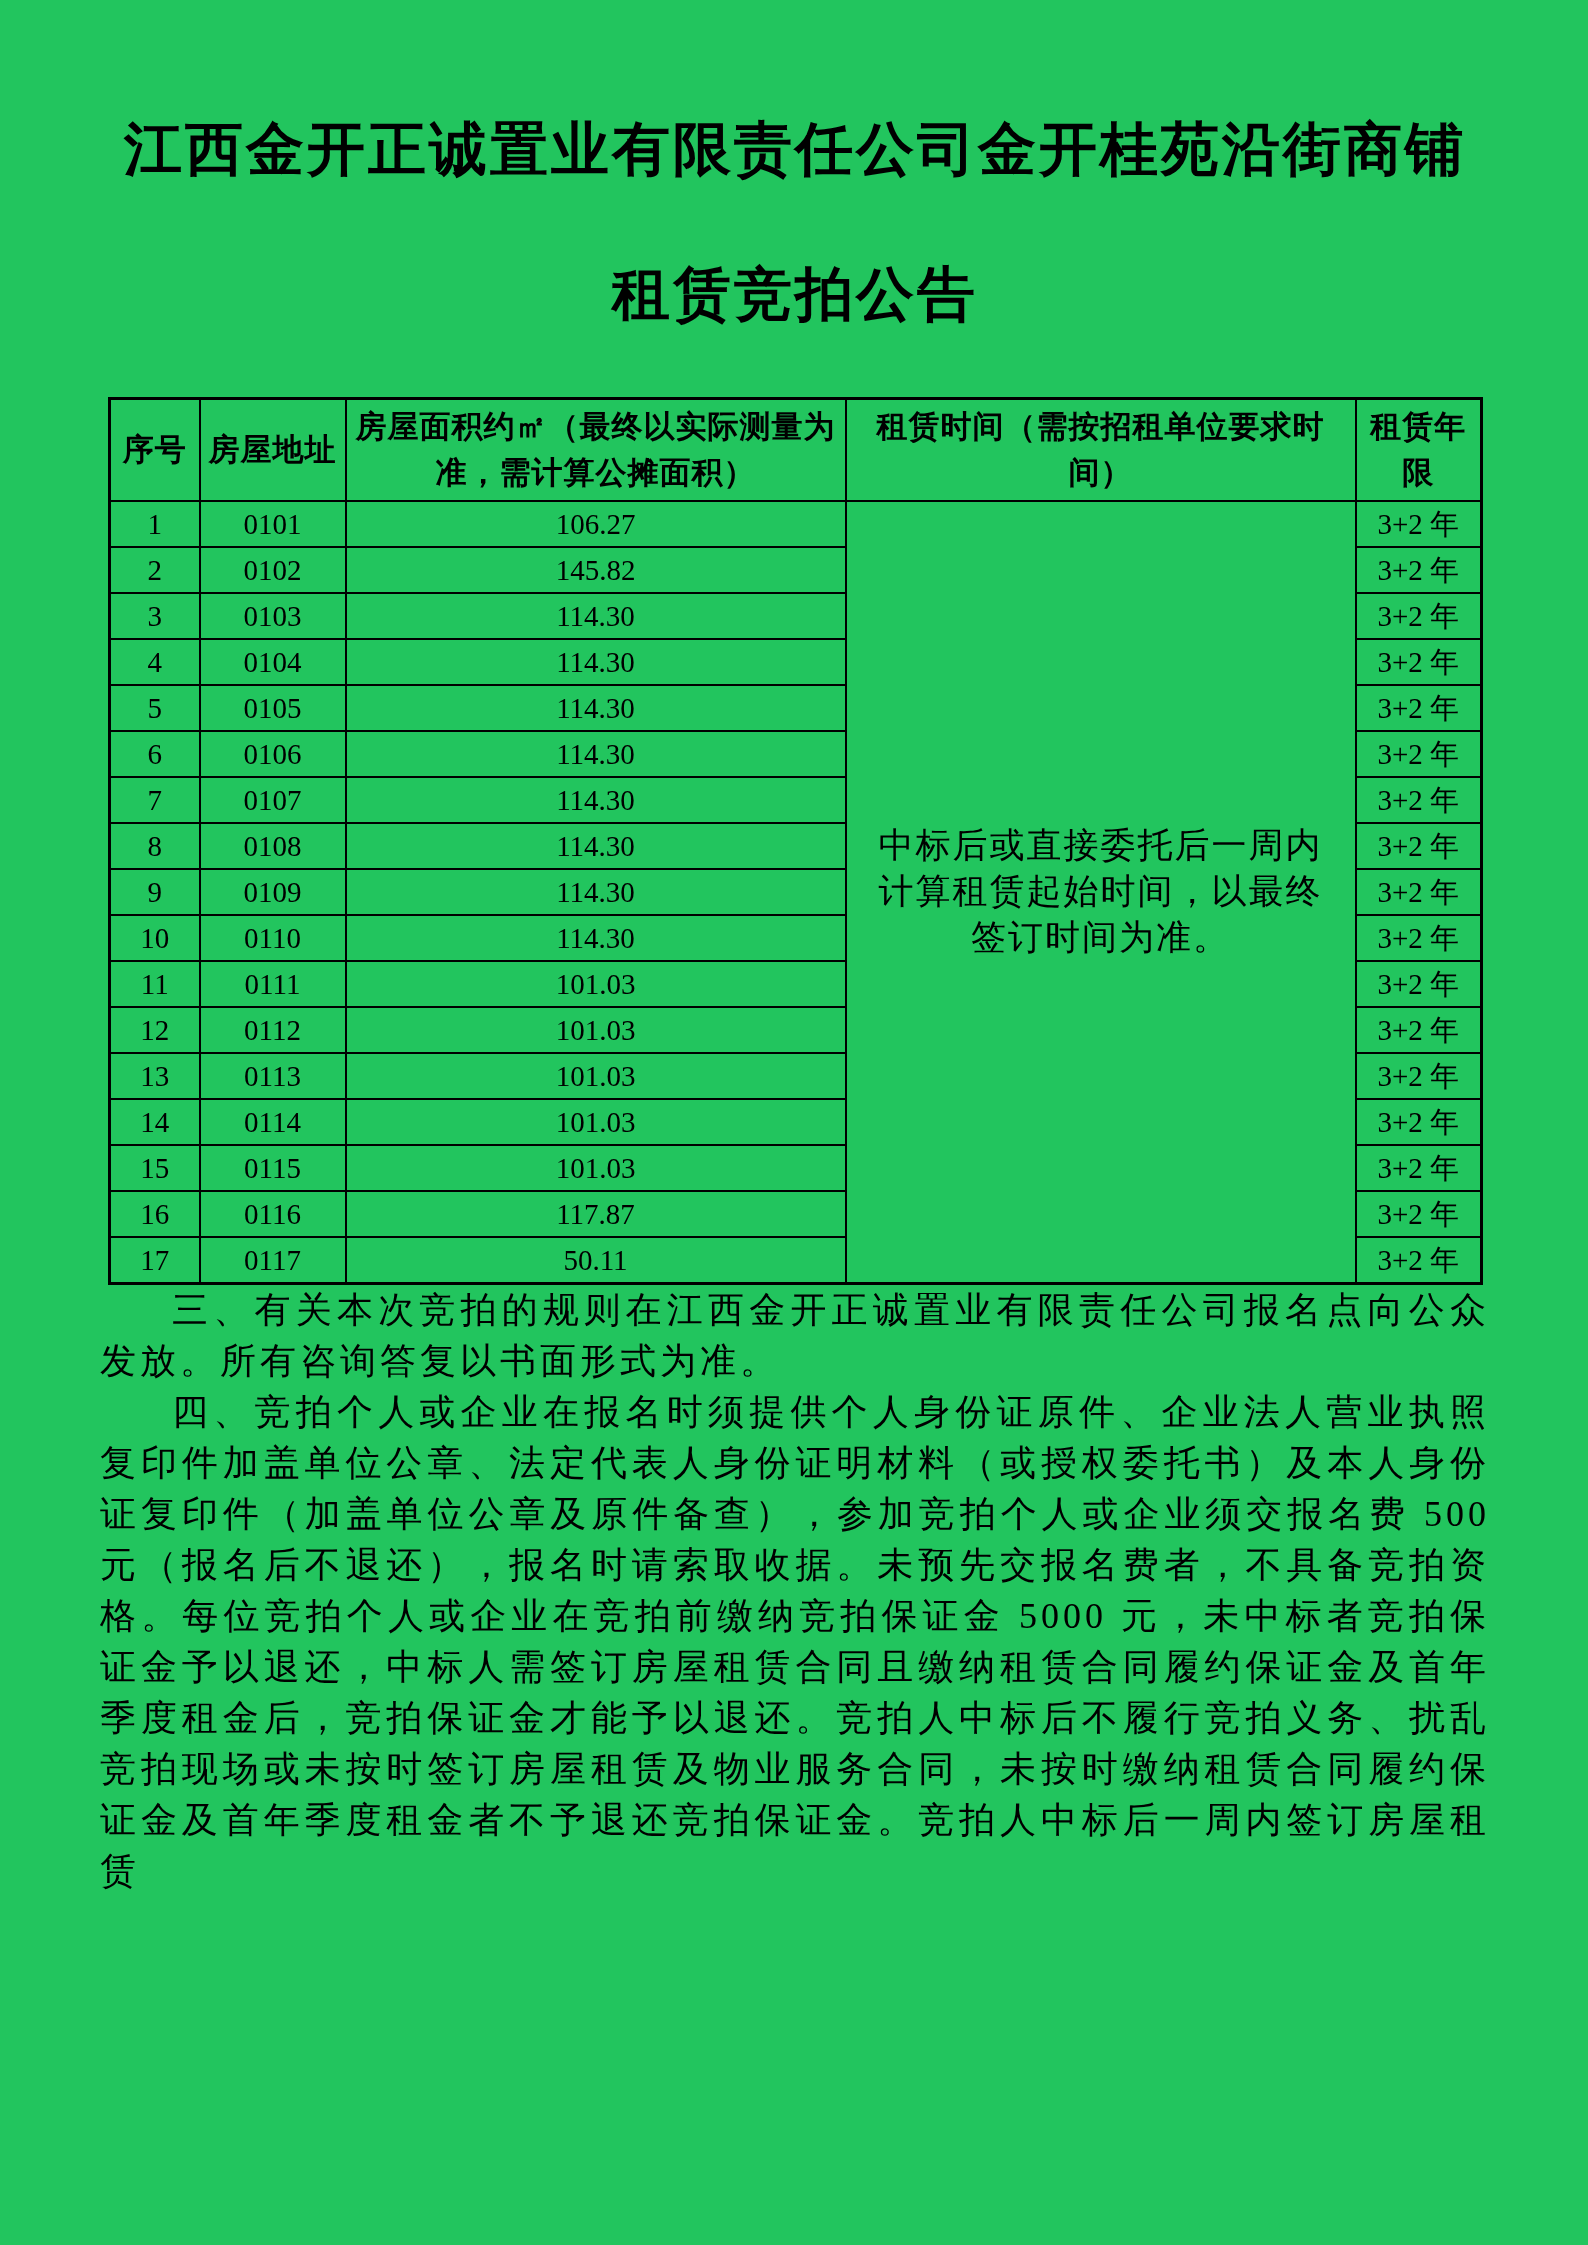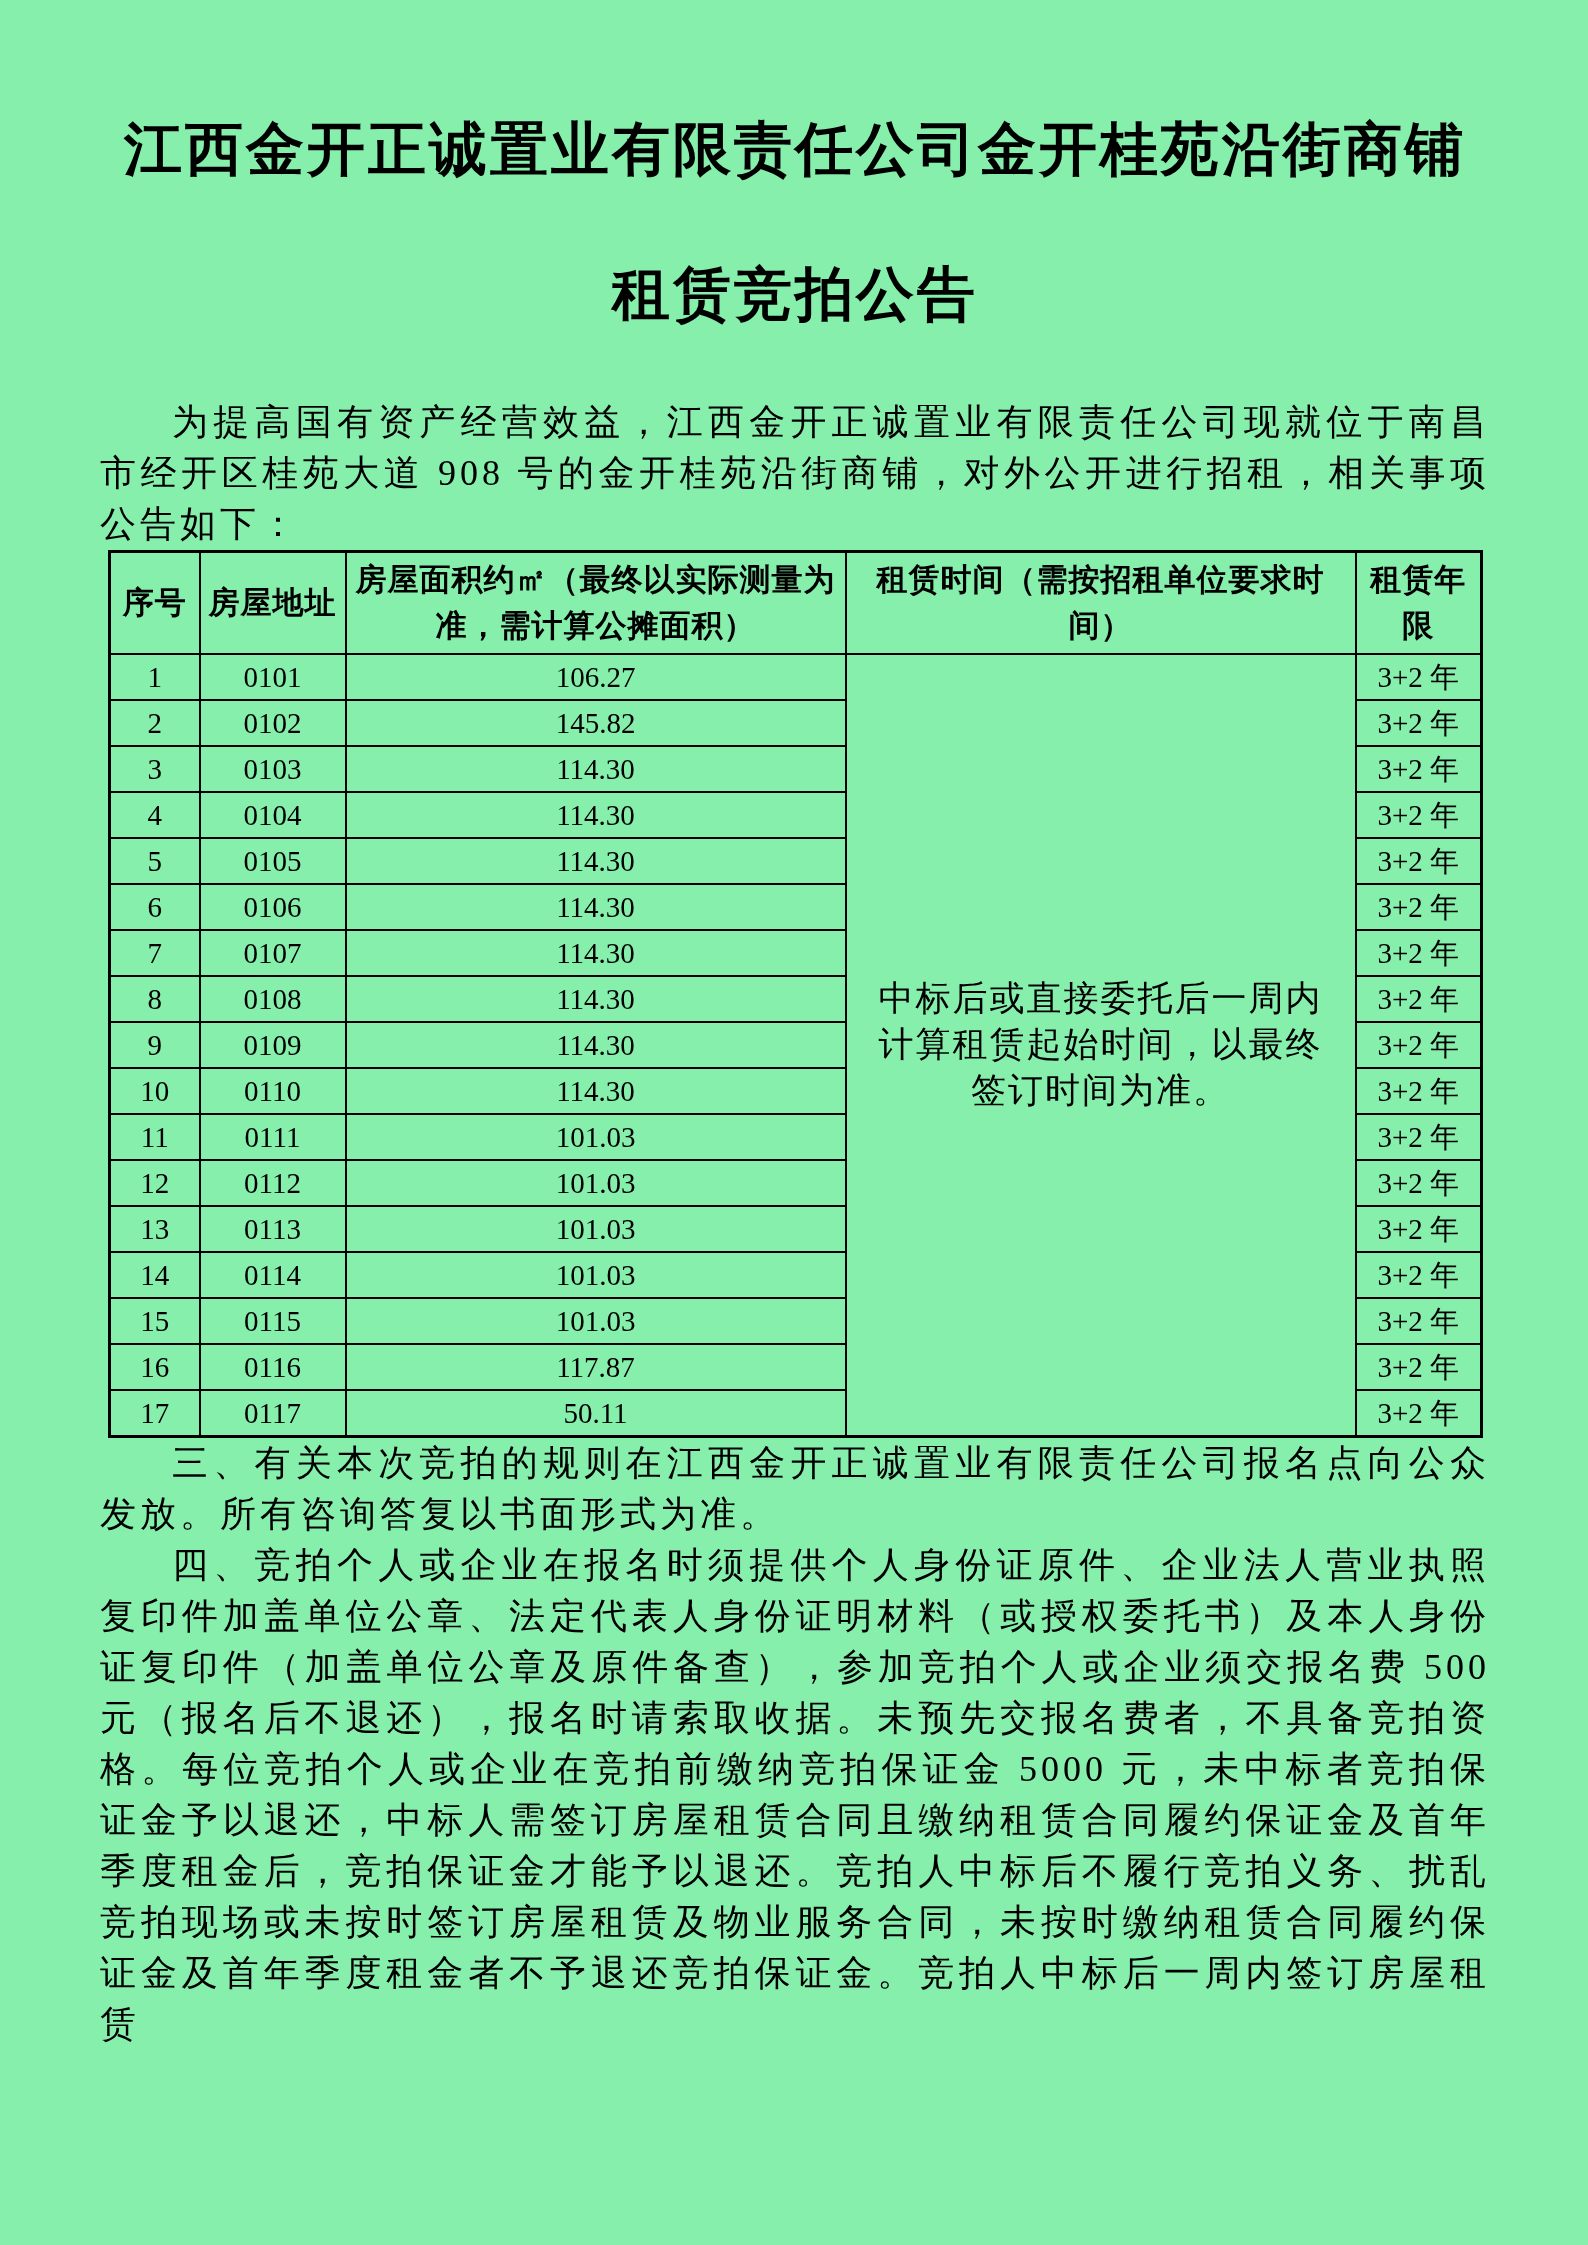--- a/index.html
+++ b/index.html
@@ -6,21 +6,21 @@
     margin: 0;
     padding: 0;
     background: #ffffff;
   }
   .page {
     position: relative;
     width: 1588px;
     height: 2245px;
     box-sizing: border-box;
     padding: 77px 98px 0 100px;
-    background: #86efac;
+    background: #22c55e;
     color: #000000;
     font-family: "Liberation Serif", "DejaVu Serif", serif;
     overflow: hidden;
   }
   .doc-title {
     margin: 0 0 30px 0;
     font-size: 58px;
     font-weight: bold;
     line-height: 145px;
     letter-spacing: 3px;
@@ -70,21 +70,20 @@
     letter-spacing: 2px;
   }
 </style>
 </head>
 <body>
 
 <div class="page">
 
   <h1 class="doc-title">江西金开正诚置业有限责任公司金开桂苑沿街商铺租赁竞拍公告</h1>
 
-  <p class="body-para">为提高国有资产经营效益，江西金开正诚置业有限责任公司现就位于南昌市经开区桂苑大道 908 号的金开桂苑沿街商铺，对外公开进行招租，相关事项公告如下：</p>
 
 
   <table class="shops-table">
     <colgroup>
       <col style="width:90px">
       <col style="width:146px">
       <col style="width:500px">
       <col style="width:510px">
       <col style="width:126px">
     </colgroup>

